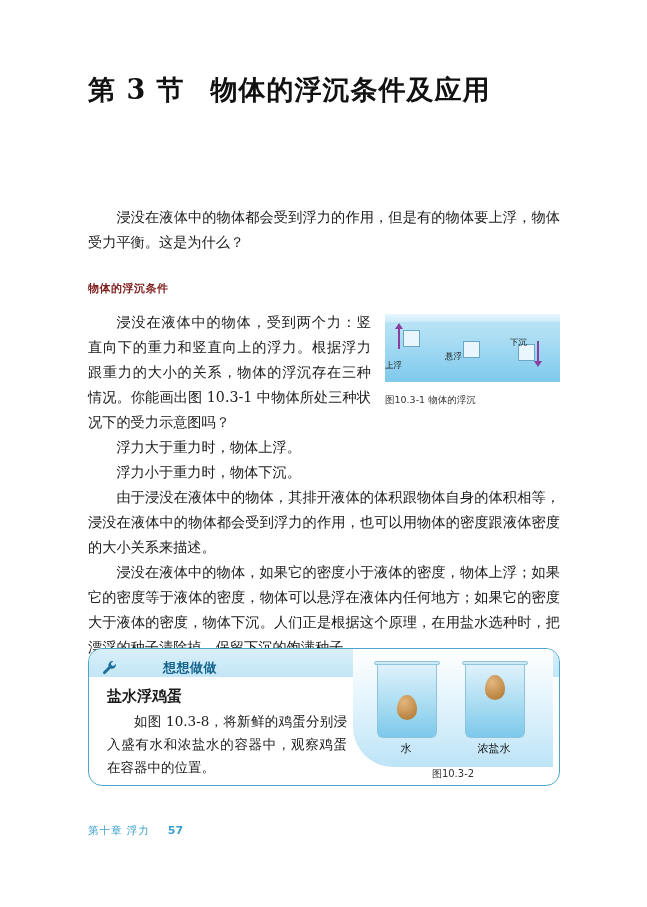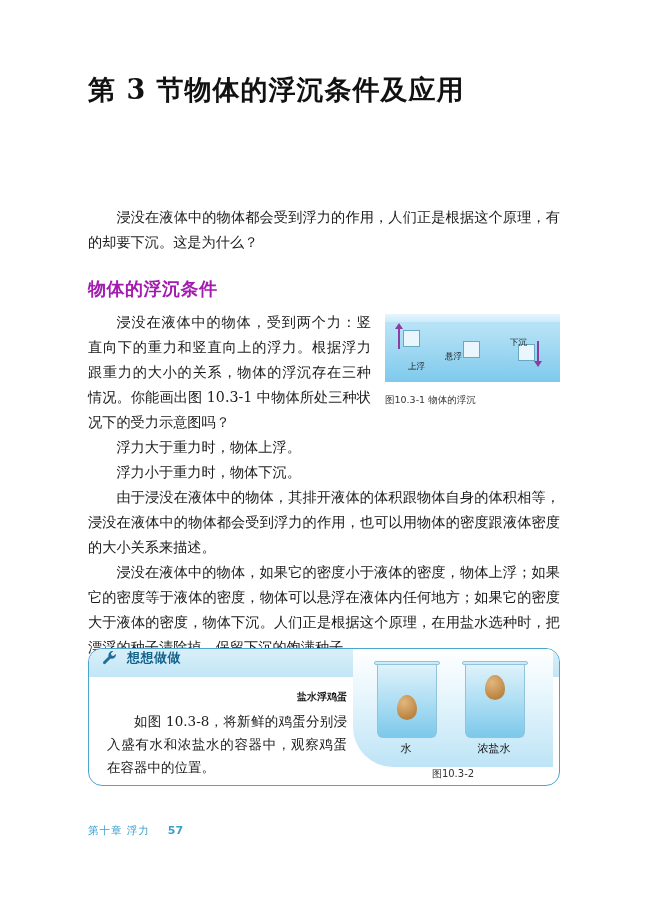--- a/index.html
+++ b/index.html
@@ -28,42 +28,43 @@
     left: 88px;
     top: 72px;
     font-family: "DejaVu Serif", "Liberation Serif", serif;
     font-size: 27px;
     font-weight: bold;
     letter-spacing: 1px;
     color: #111;
     white-space: nowrap;
   }
   .chapter-title .sec-no {
+    margin-right: 26px;
   }
 
   
   .content {
     position: absolute;
     left: 88px;
     top: 205px;
     width: 472px;
     font-family: "DejaVu Serif", "Liberation Serif", serif;
     font-size: 14.2px;
     line-height: 25px;
     color: #1a1a1a;
     text-align: justify;
   }
   p.para {
     margin: 0 0 0 0;
     text-indent: 2em;
   }
   .section-heading {
-    color: #a21caf;
-    font-family: Liberation Sans, sans-serif;
-    font-size: 18px;
+    color: #7f1d1d;
+    font-family: Liberation Mono, monospace;
+    font-size: 11px;
     font-weight: bold;
     margin: 22px 0 8px 0;
     text-indent: 0;
     letter-spacing: 0.5px;
   }
 
   
   .figure-float {
     float: right;
     width: 175px;
@@ -115,21 +116,21 @@
     border-right: 4px solid transparent;
     border-top: 6px solid #8a3fa0;
   }
   .fig1-label {
     position: absolute;
     font-size: 8.5px;
     font-family: "DejaVu Sans", "Liberation Sans", sans-serif;
     color: #222;
     white-space: nowrap;
   }
-  .l1 { left: 23px; top: 40px; }
+  .l1 { left: 0; top: 40px; font-family: Liberation Mono, monospace; }
   .l2 { left: 60px; top: 30px; }
   .l3 { left: 125px; top: 16px; }
   .fig1-caption {
     margin-top: 5px;
     text-align: left;
     font-size: 9.5px;
     font-family: "DejaVu Sans", "Liberation Sans", sans-serif;
     color: #333;
     text-indent: 0;
     white-space: nowrap;
@@ -150,21 +151,22 @@
   }
   .activity-header {
     position: absolute;
     left: 0; top: 0;
     width: 100%;
     height: 28px;
     background: linear-gradient(to bottom, #d9eff9, #c2e6f6);
     border-bottom: 0;
     border-radius: 13px 13px 0 0;
     display: flex;
-    align-items: flex-start;
+    align-items: flex-end;
+    gap: 36px;
   }
   .wrench {
     margin-left: 12px;
     width: 18px;
     height: 18px;
     position: relative;
   }
   .activity-title {
     margin-left: 8px;
     font-family: "DejaVu Sans", "Liberation Sans", sans-serif;
@@ -180,23 +182,23 @@
     padding: 8px 10px 0 18px;
     box-sizing: border-box;
     font-family: "DejaVu Serif", "Liberation Serif", serif;
     font-size: 13.5px;
     line-height: 23px;
     color: #1a1a1a;
     text-align: justify;
   }
   .activity-subtitle {
     font-weight: bold;
-    text-align: right;
+    text-align: left;
     margin: 0 0 2px 0;
-    font-size: 10px;
+    font-size: 15px;
   }
   .activity-body p {
     margin: 0;
     text-indent: 2em;
   }
 
   
   .beaker-figure {
     position: absolute;
     right: 6px;
@@ -294,21 +296,21 @@
 <body>
 
 <div class="page">
 
   <div class="chapter-title">
     <span class="sec-no">第 3 节</span><span>物体的浮沉条件及应用</span>
   </div>
 
   <div class="content">
 
-    <p class="para">浸没在液体中的物体都会受到浮力的作用，人们正是根据这个原理，有的却要下沉。这是为什么？</p>
+    <p class="para">浸没在液体中的物体都会受到浮力的作用，但是有的物体要上浮，物体受力平衡。这是为什么？</p>
 
     <div class="section-heading">物体的浮沉条件</div>
 
     <div class="figure-float">
       <div class="fig1-img">
         <div class="wave"></div>
         <div class="box b1"></div>
         <div class="box b2"></div>
         <div class="box b3"></div>
         <div class="arrow up"></div>

